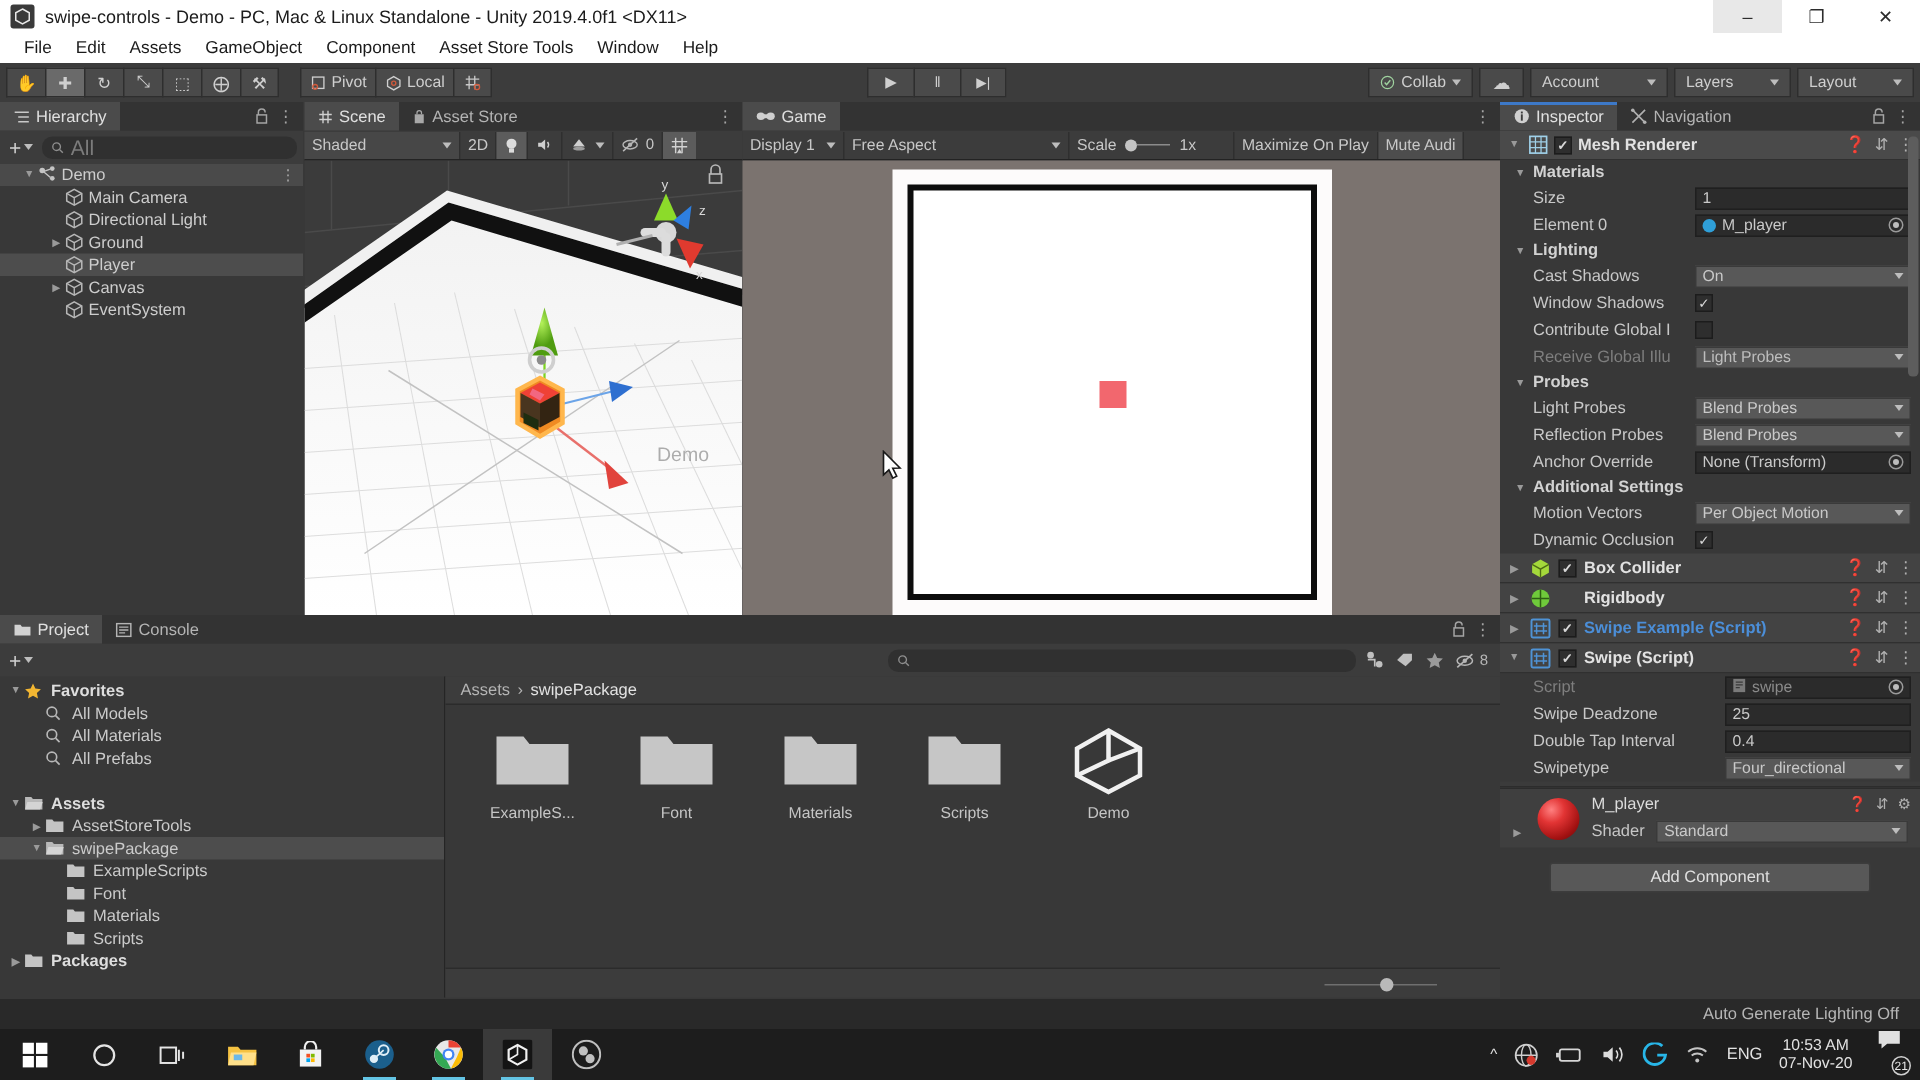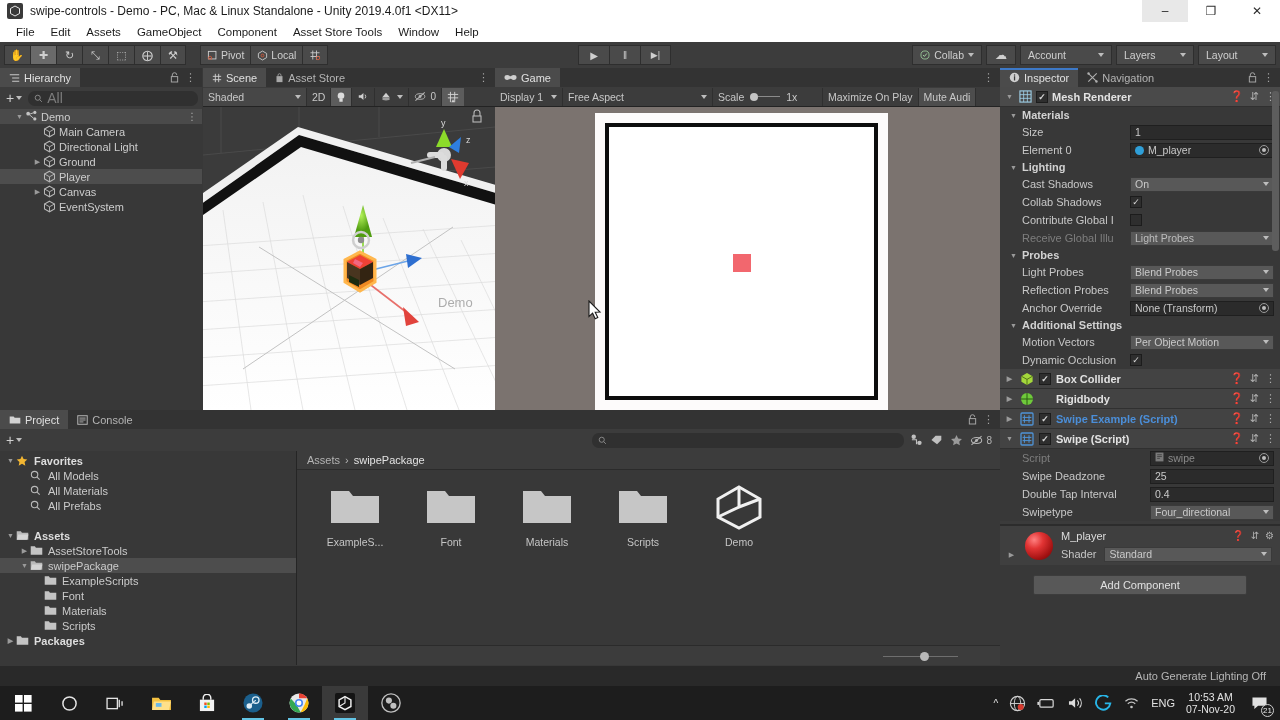--- a/index.html
+++ b/index.html
@@ -172,21 +172,21 @@
   
   .taskbar { position: absolute; left: 0; top: 686px; width: 1280px; height: 34px; background: #1d1d1d; display: flex; align-items: center; }
   .startbtn { width: 46px; height: 34px; display: flex; align-items: center; justify-content: center; }
   .tsearch { width: 308px; height: 30px; background: #2e2e2e; display: flex; align-items: center; gap: 9px; padding-left: 12px; color: #d8d8d8; font-size: 11.5px; }
   .ticons { display: flex; align-items: center; height: 34px; }
   .ticon { width: 46px; height: 34px; display: flex; align-items: center; justify-content: center; position: relative; }
   .ticon.activebg { background: #3a3a3a; }
   .ticon .underline { position: absolute; bottom: 0; left: 12px; width: 22px; height: 2px; background: #63c4e4; }
   .tray { margin-left: auto; display: flex; align-items: center; gap: 11px; padding-right: 8px; color: #e2e2e2; font-size: 11px; }
   .clock { display: flex; flex-direction: column; align-items: center; line-height: 12px; font-size: 10.5px; }
-  .notif { width: 26px; height: 34px; display: flex; align-items: center; justify-content: center; position: relative; }
+  .notif { width: 26px; height: 34px; display: flex; align-items: flex-start; justify-content: center; position: relative; }
   .notif .badge { position: absolute; right: -2px; bottom: 3px; width: 13px; height: 13px; border-radius: 50%; background: #1d1d1d; border: 1px solid #cfcfcf; color: #e8e8e8; font-size: 8px; display: flex; align-items: center; justify-content: center; }
 
   
   .cursor { position: absolute; left: 588px; top: 300px; pointer-events: none; }
 </style>
 </head>
 <body>
 
 <div class="app">
 
@@ -677,21 +677,21 @@
             <span>Lighting</span>
           </div>
           <div class="prow">
             <span class="plabel">Cast Shadows</span>
             <span class="field dropdown">
               <span>On</span>
               <span class="caret"></span>
             </span>
           </div>
           <div class="prow">
-            <span class="plabel">Collab Shadows</span>
+            <span class="plabel">Window Shadows</span>
             <span class="chk">✓</span>
             <span style="flex: 1 1 0%;"></span>
           </div>
           <div class="prow">
             <span class="plabel">Contribute Global I</span>
             <span class="chk"></span>
             <span style="flex: 1 1 0%;"></span>
           </div>
           <div class="prow">
             <span class="plabel dim">Receive Global Illu</span>

